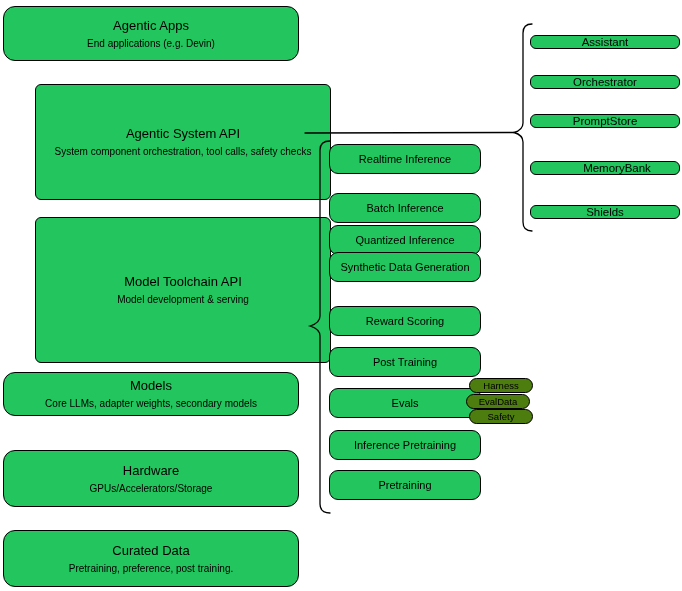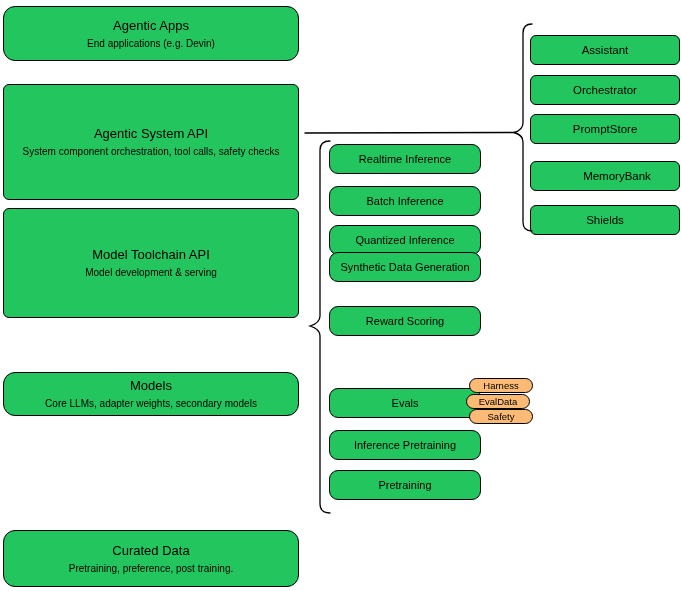--- a/index.html
+++ b/index.html
@@ -28,81 +28,81 @@
     text-align: center;
   }
   
   .stack-box {
     left: 3px;
     width: 296px;
     border-radius: 12px;
     gap: 5px;
     padding: 0 14px;
   }
-  .stack-box.big { border-radius: 6px; }
+  .stack-box.big { border-radius: 6px; margin-left: 32px; }
   .stack-title {
     font-size: 13px;
     line-height: 15px;
     white-space: nowrap;
   }
   .stack-sub {
     font-size: 10px;
     line-height: 12px;
     white-space: nowrap;
   }
   #box-agentic-apps        { top: 6px;   height: 55px; }
   #box-agentic-system-api  { top: 84px;  height: 116px; }
-  #box-model-toolchain-api { top: 208px; height: 110px; }
+  #box-model-toolchain-api { top: 217px; height: 146px; }
   #box-models              { top: 372px; height: 44px; }
   #box-hardware            { top: 450px; height: 57px; }
   #box-curated-data        { top: 530px; height: 57px; }
 
   
   .mid-box {
     left: 329px;
     width: 152px;
     height: 30px;
     border-radius: 9px;
     font-size: 11px;
     white-space: nowrap;
   }
   #mid-0 { top: 144px; }
-  #mid-1 { top: 186px; }
+  #mid-1 { top: 193px; }
   #mid-2 { top: 225px; }
   #mid-3 { top: 252px; text-align: right; }
   #mid-4 { top: 306px; }
   #mid-5 { top: 347px; }
   #mid-6 { top: 388px; }
   #mid-7 { top: 430px; }
   #mid-8 { top: 470px; }
 
   
   .right-box {
     left: 530px;
     width: 150px;
-    height: 30px;
+    height: 14px;
     border-radius: 6px;
     font-size: 11.5px;
     white-space: nowrap;
   }
   #right-0 { top: 35px; }
   #right-1 { top: 75px; }
   #right-2 { top: 114px; }
   #right-3 { top: 161px; padding-left: 24px; }
   #right-4 { top: 205px; }
 
   
   .tag-oval {
     position: absolute;
     box-sizing: border-box;
     width: 64px;
     height: 15px;
     border: 1.3px solid #000000;
     border-radius: 8px;
-    background: #fdba74;
+    background: #4d7c0f;
     display: flex;
     align-items: center;
     justify-content: center;
     font-size: 9.5px;
     line-height: 10px;
     white-space: nowrap;
     z-index: 5;
   }
   #tag-0 { left: 469px; top: 378px; }
   #tag-1 { left: 466px; top: 394px; }
@@ -136,31 +136,36 @@
   <div class="node stack-box big" id="box-model-toolchain-api">
     <div class="stack-title">Model Toolchain API</div>
     <div class="stack-sub">Model development &amp; serving</div>
   </div>
 
   <div class="node stack-box" id="box-models">
     <div class="stack-title">Models</div>
     <div class="stack-sub">Core LLMs, adapter weights, secondary models</div>
   </div>
 
+  <div class="node stack-box" id="box-hardware">
+    <div class="stack-title">Hardware</div>
+    <div class="stack-sub">GPUs/Accelerators/Storage</div>
+  </div>
 
   <div class="node stack-box" id="box-curated-data">
     <div class="stack-title">Curated Data</div>
     <div class="stack-sub">Pretraining, preference, post training.</div>
   </div>
 
   <div class="node mid-box" id="mid-0">Realtime Inference</div>
   <div class="node mid-box" id="mid-1">Batch Inference</div>
   <div class="node mid-box" id="mid-2">Quantized Inference</div>
   <div class="node mid-box" id="mid-3">Synthetic Data Generation</div>
   <div class="node mid-box" id="mid-4">Reward Scoring</div>
+  <div class="node mid-box" id="mid-5">Post Training</div>
   <div class="node mid-box" id="mid-6">Evals</div>
   <div class="node mid-box" id="mid-7">Inference Pretraining</div>
   <div class="node mid-box" id="mid-8">Pretraining</div>
 
   <div class="tag-oval" id="tag-0">Harness</div>
   <div class="tag-oval" id="tag-1">EvalData</div>
   <div class="tag-oval" id="tag-2">Safety</div>
 
   <div class="node right-box" id="right-0">Assistant</div>
   <div class="node right-box" id="right-1">Orchestrator</div>

